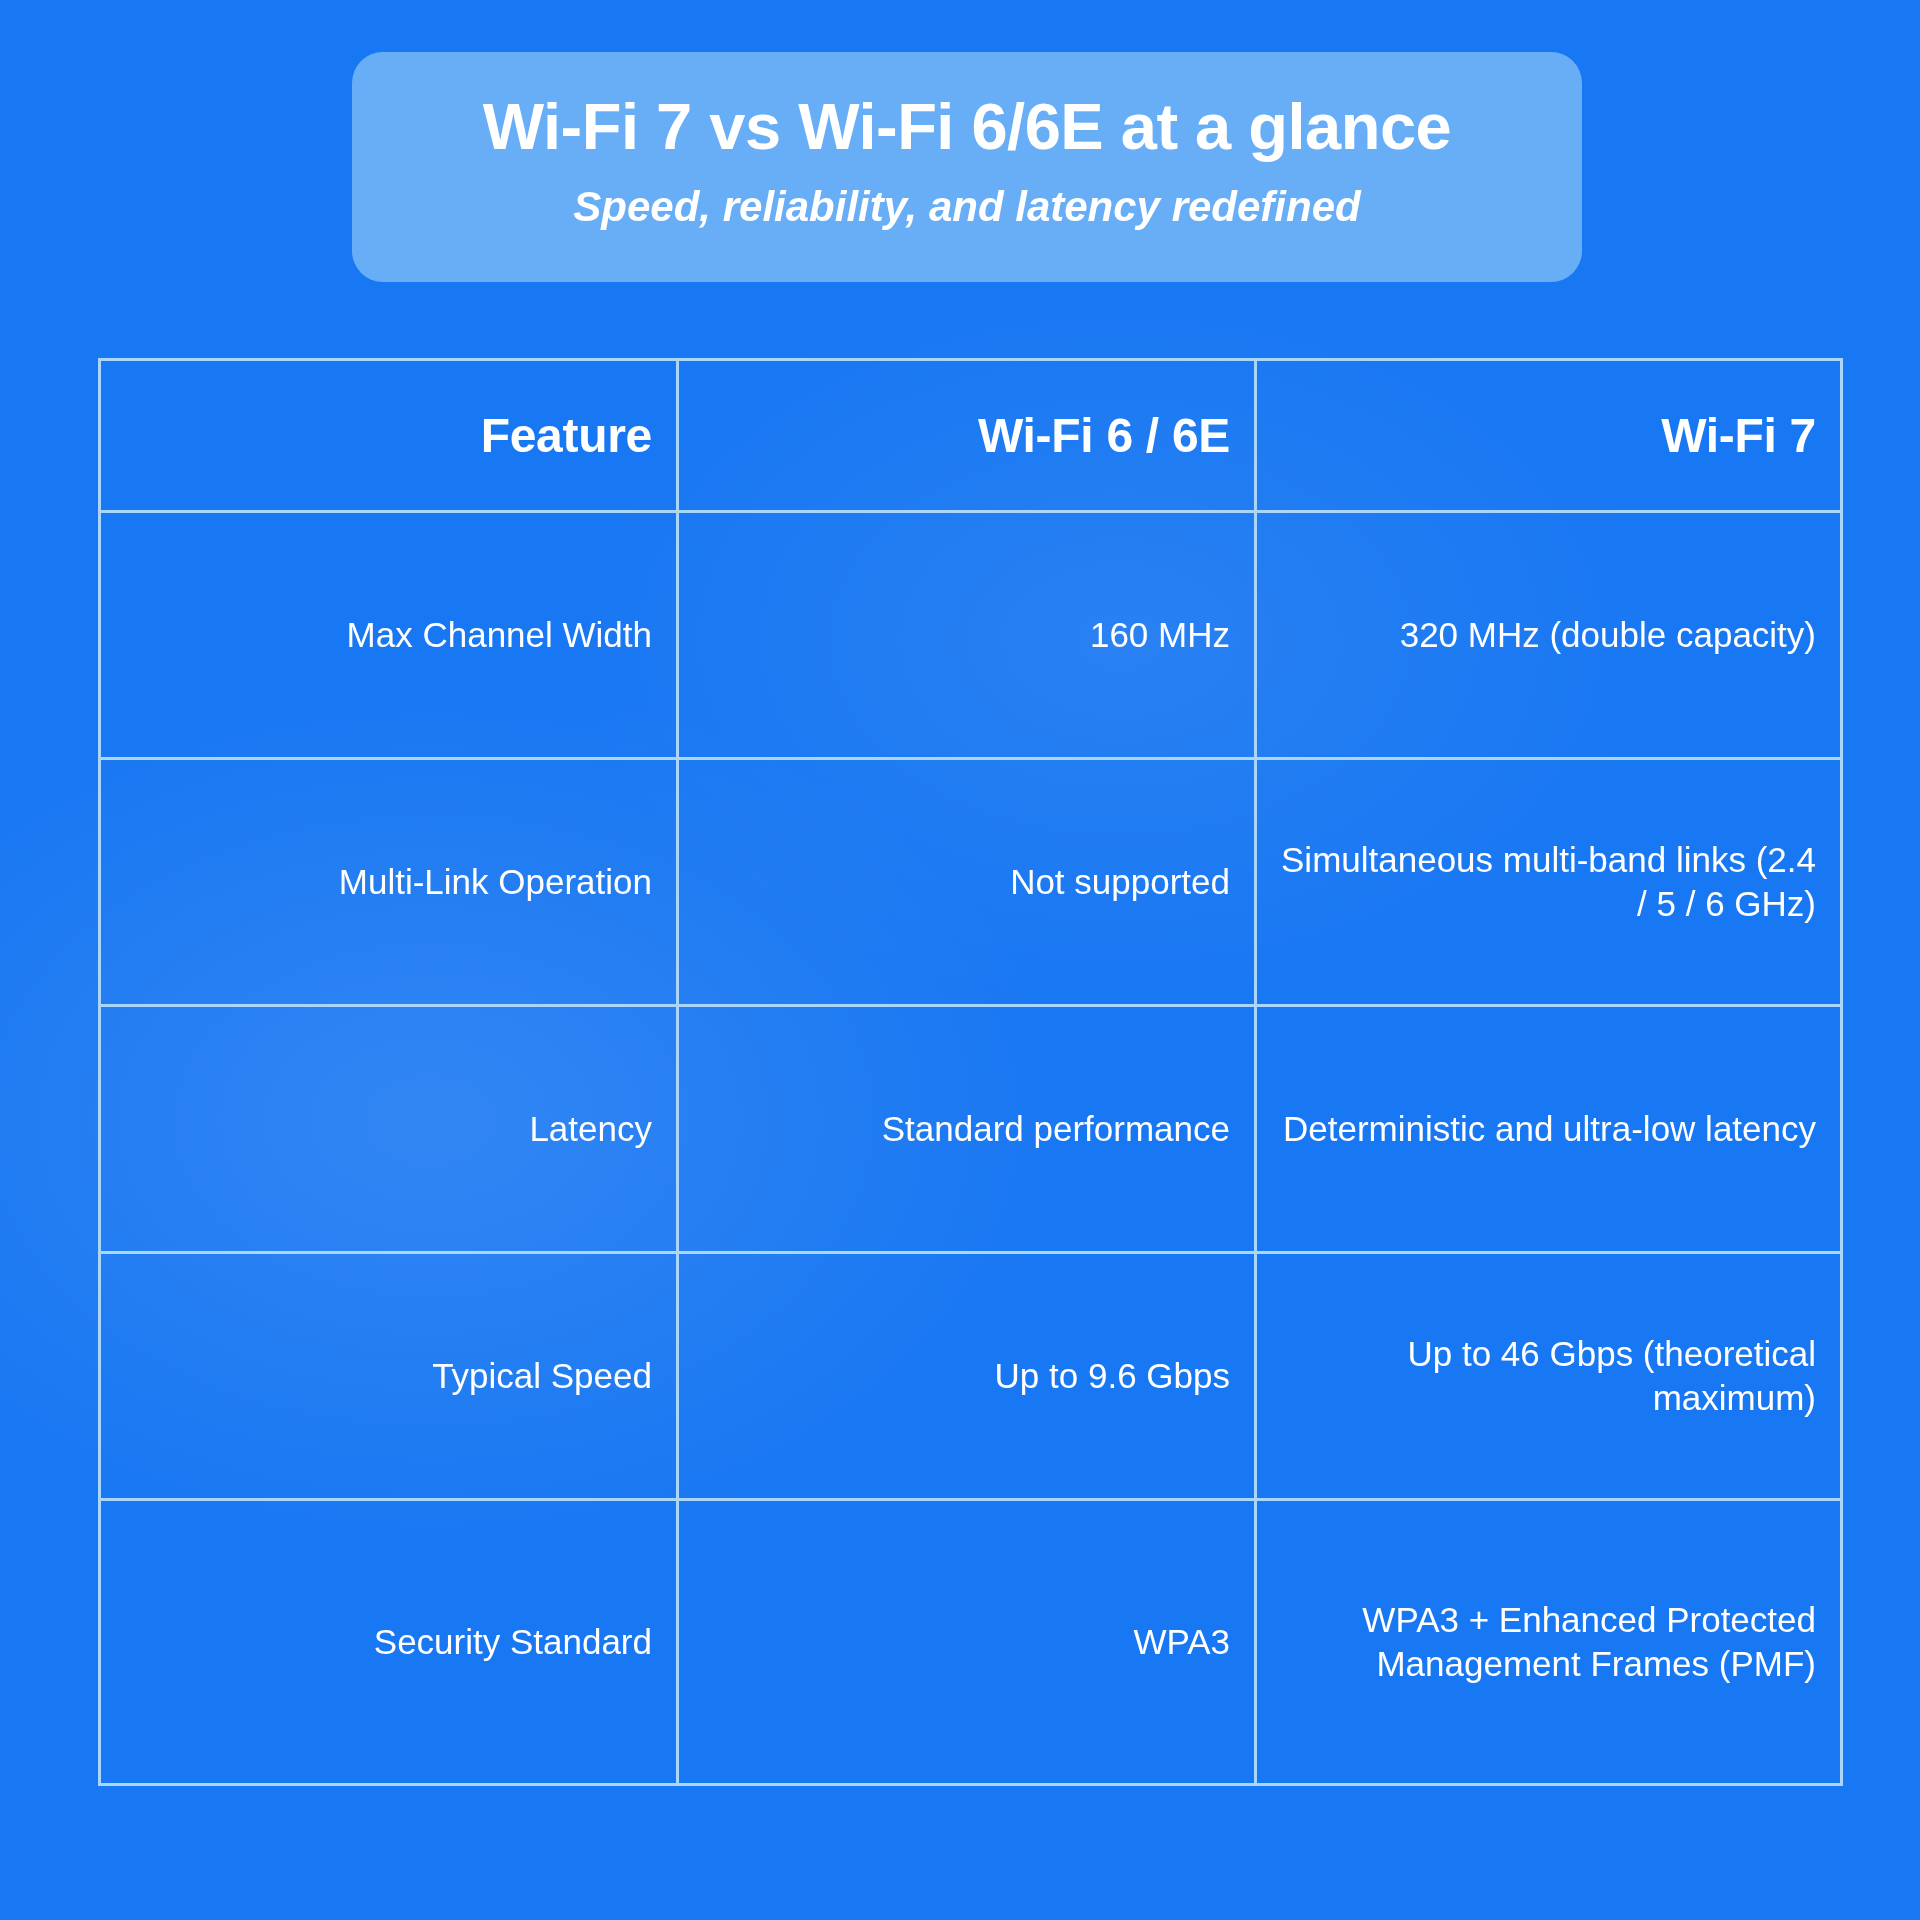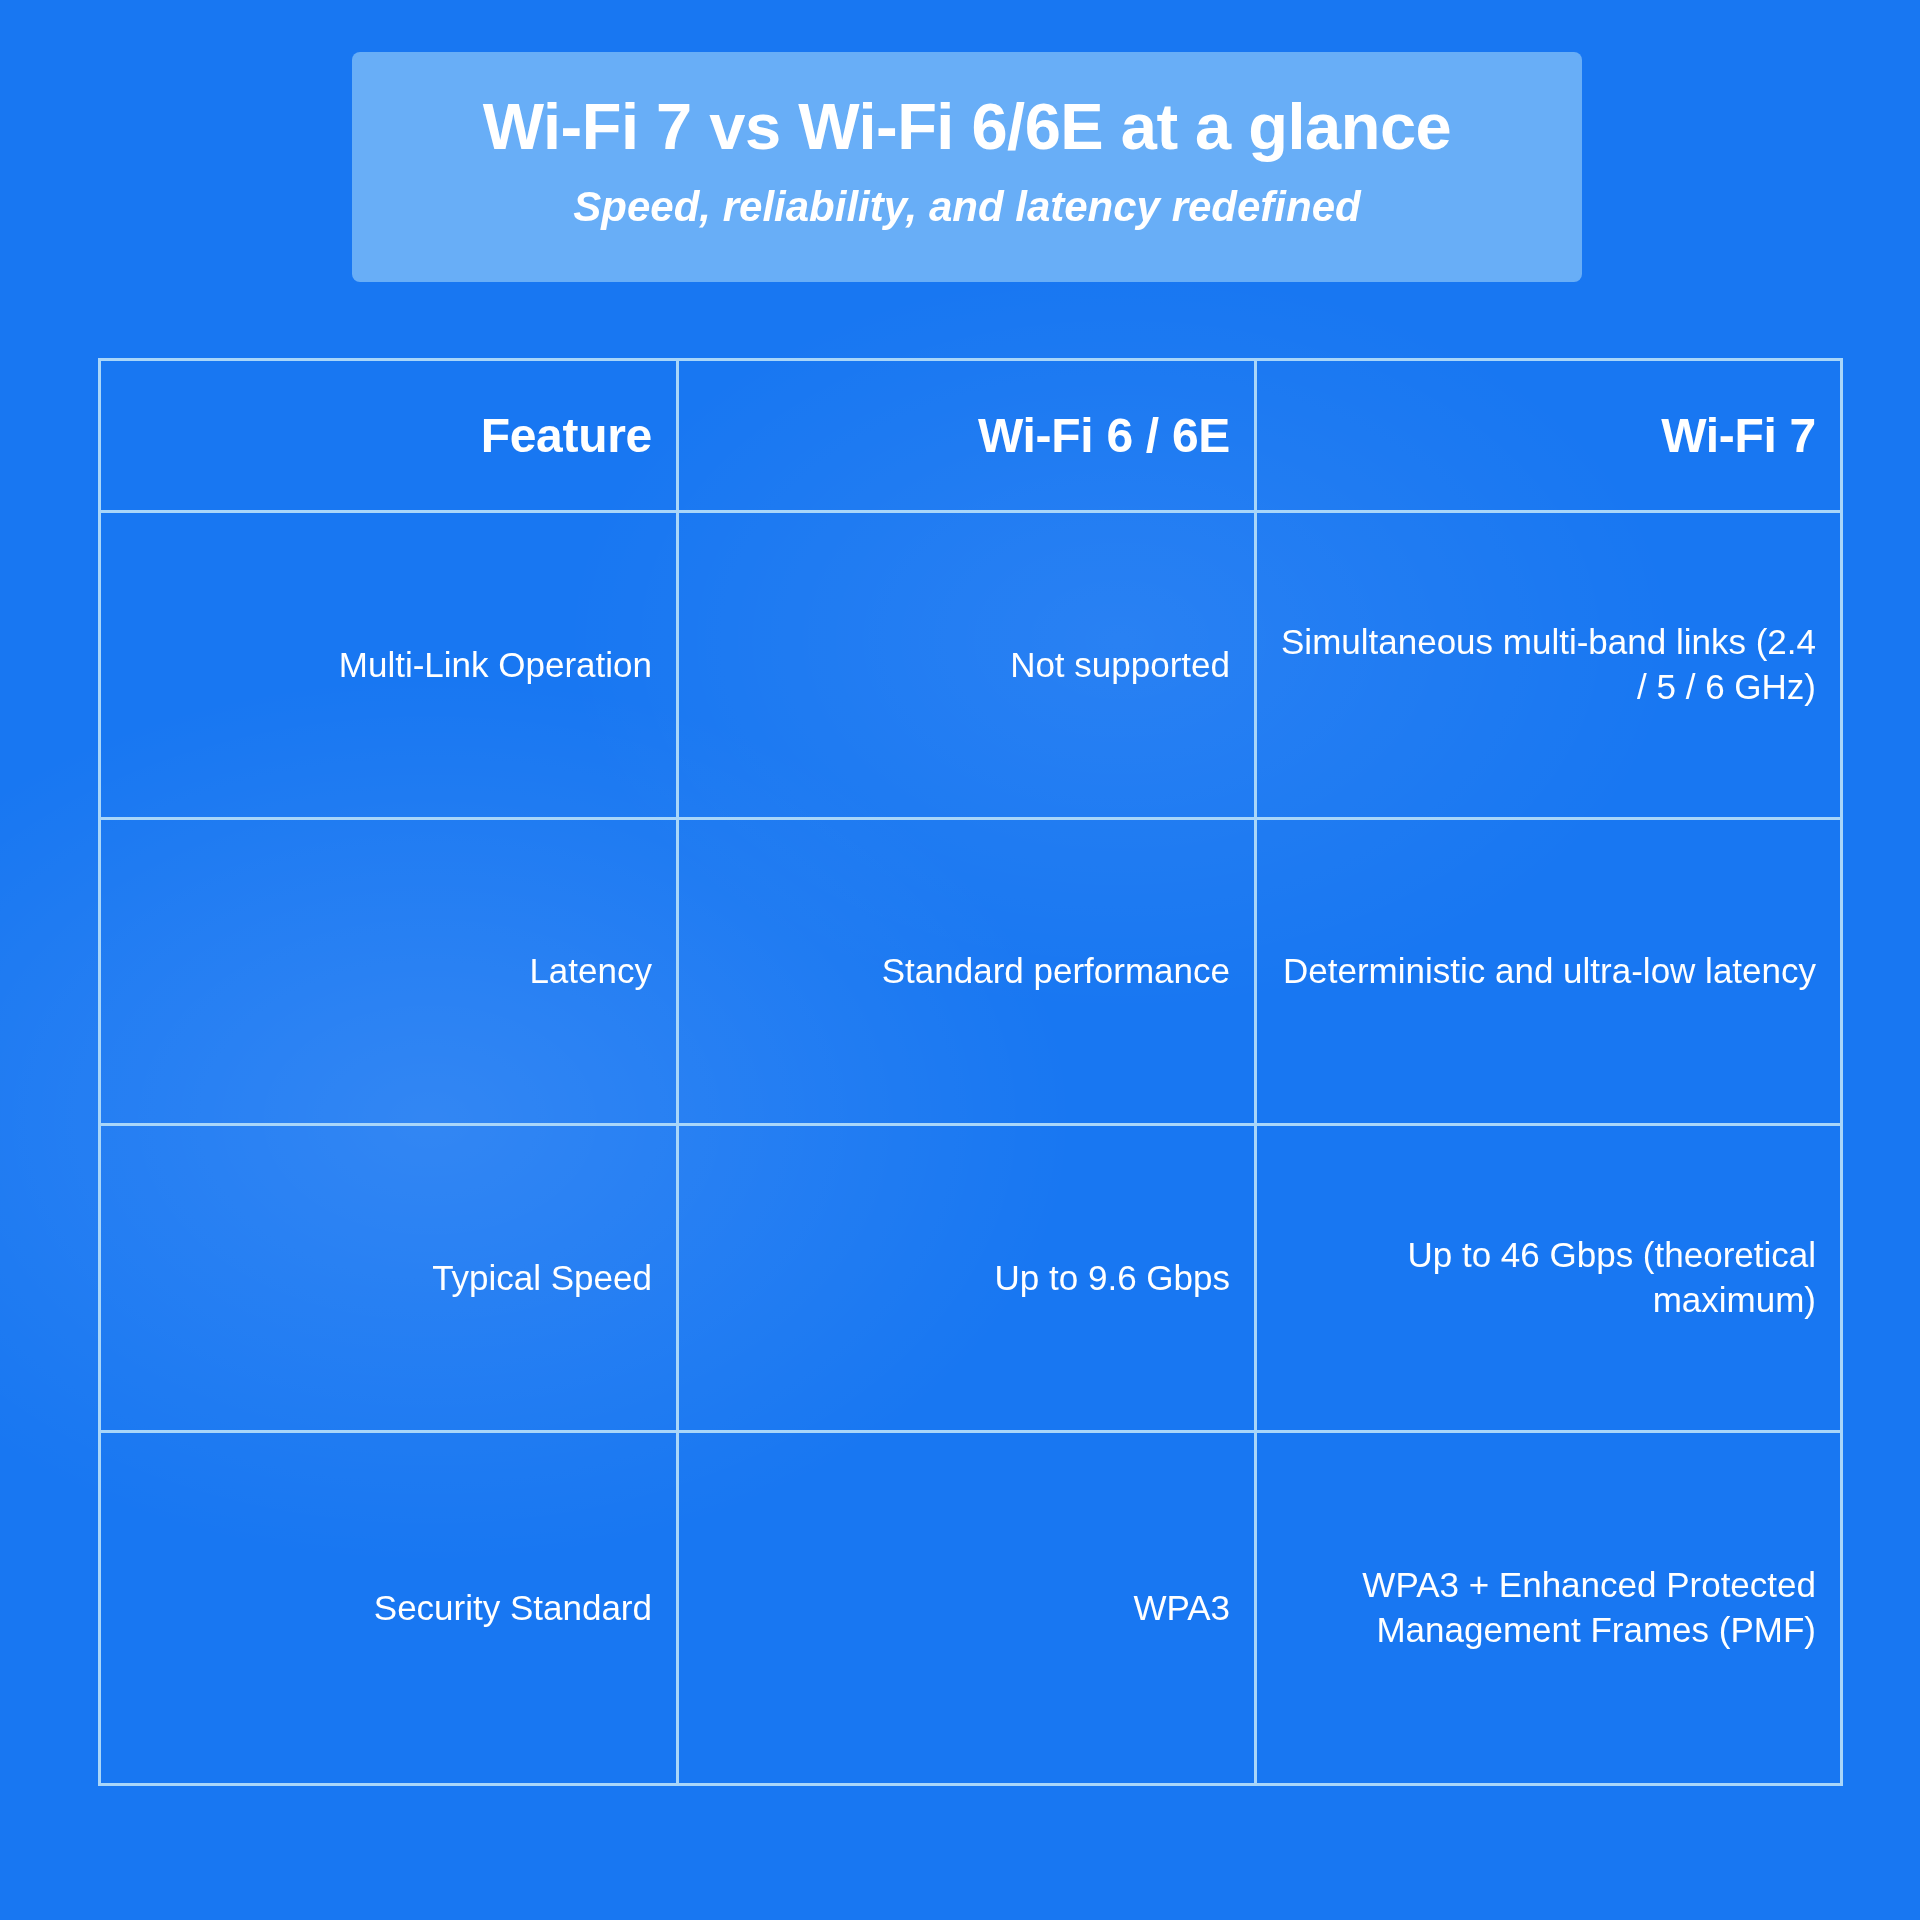--- a/index.html
+++ b/index.html
@@ -33,21 +33,21 @@
   }
 
   
   .banner {
     position: absolute;
     left: 352px;
     top: 52px;
     width: 1230px;
     height: 230px;
     background: #68aef7;
-    border-radius: 8px;
+    border-radius: 31px;
     display: flex;
     flex-direction: column;
     justify-content: center;
     box-sizing: border-box;
     padding: 10px 40px 22px 40px;
   }
   .banner-title {
     color: #ffffff;
     font-size: 65px;
     font-weight: bold;
@@ -129,20 +129,25 @@
       </colgroup>
       <thead>
         <tr>
           <th>Feature</th>
           <th>Wi-Fi 6 / 6E</th>
           <th>Wi-Fi 7</th>
         </tr>
       </thead>
       <tbody>
         <tr>
+          <td>Max Channel Width</td>
+          <td>160 MHz</td>
+          <td>320 MHz (double capacity)</td>
+        </tr>
+        <tr>
           <td>Multi-Link Operation</td>
           <td>Not supported</td>
           <td>Simultaneous multi-band links (2.4 / 5 / 6 GHz)</td>
         </tr>
         <tr>
           <td>Latency</td>
           <td>Standard performance</td>
           <td>Deterministic and ultra-low latency</td>
         </tr>
         <tr>

